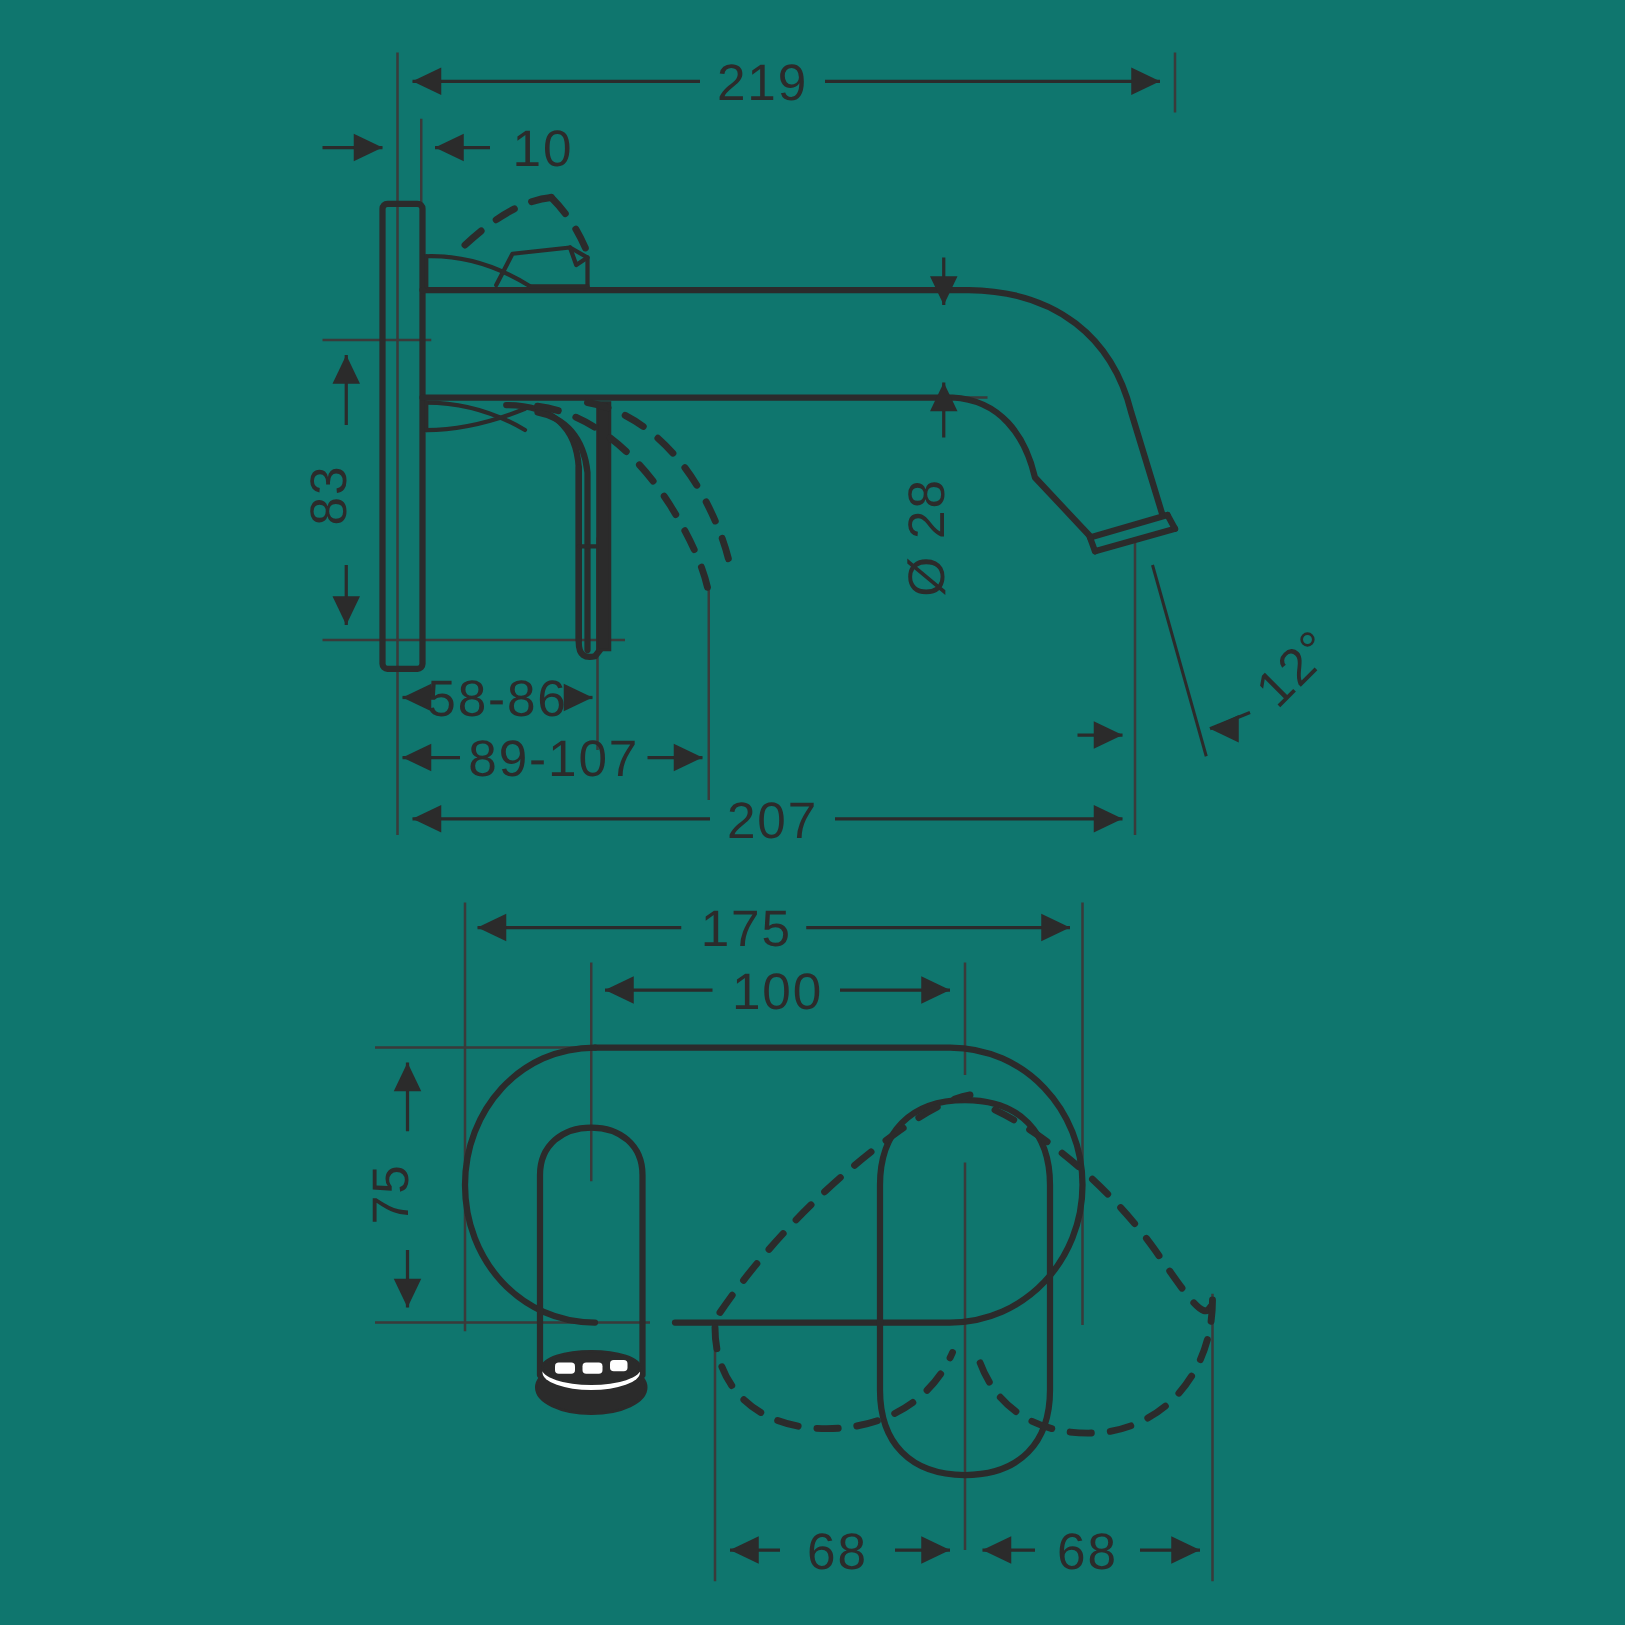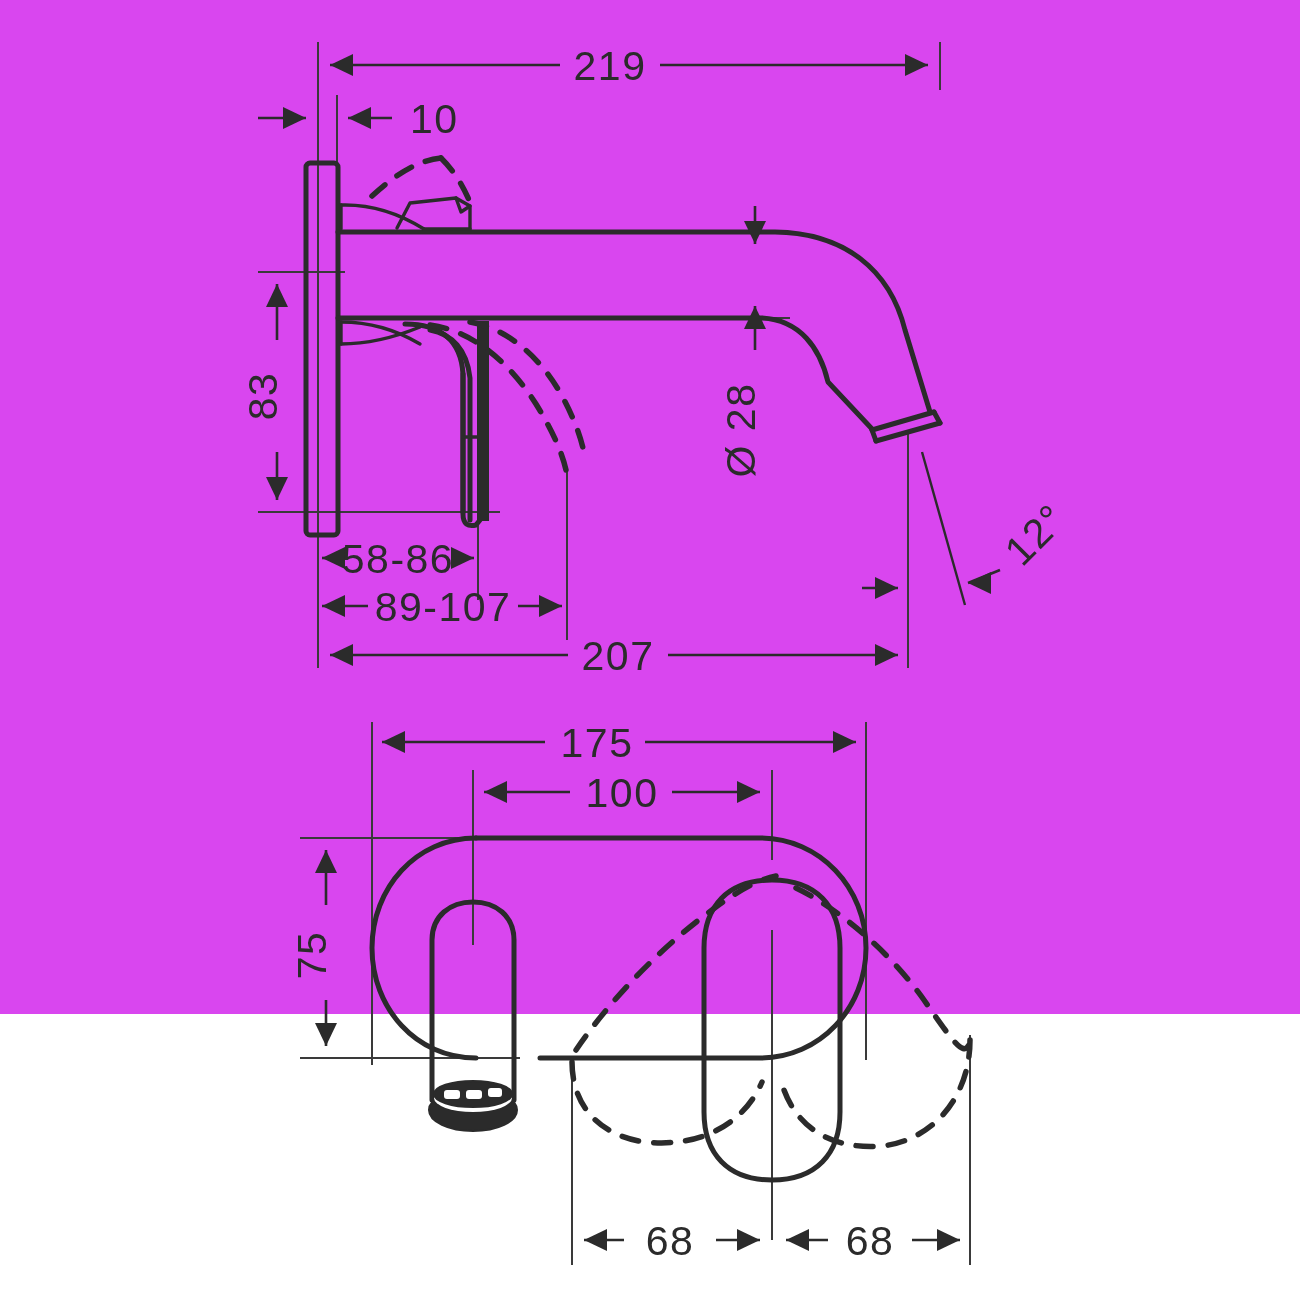--- a/index.html
+++ b/index.html
@@ -10,22 +10,22 @@
   }
   body {
     width: 1300px;
     height: 1300px;
     font-family: "Liberation Sans", sans-serif;
     overflow: hidden;
   }
   #drawing-root {
     position: relative;
     width: 1300px;
-    height: 1014px;
-    background: #d946ef;
+    height: 1300px;
+    background: #0f766e;
   }
   svg.dwg {
     position: absolute;
     left: 0;
     top: 0;
     width: 1300px;
     height: 1300px;
     display: block;
   }
   .obj {

